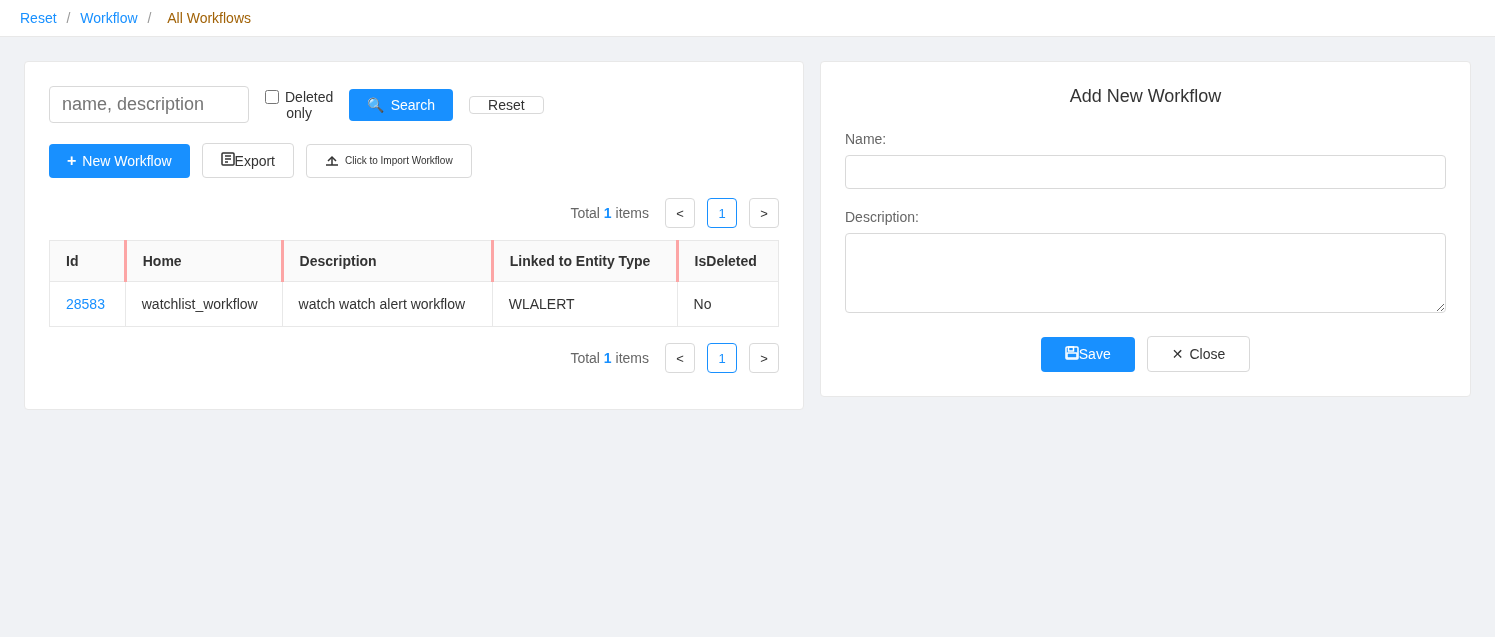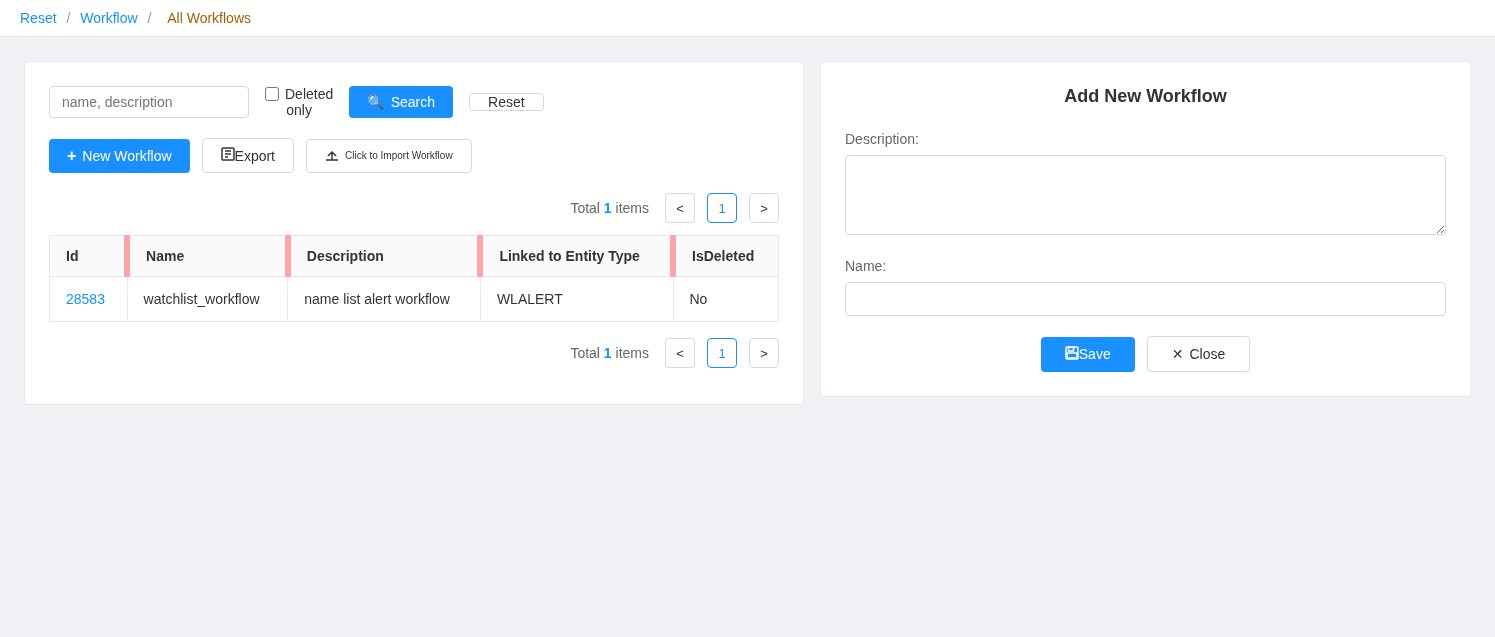--- a/index.html
+++ b/index.html
@@ -52,21 +52,21 @@
       display: flex;
       align-items: center;
       gap: 16px;
       margin-bottom: 20px;
       flex-wrap: wrap;
     }
     .search-input {
       border: 1px solid #d9d9d9;
       border-radius: 4px;
       padding: 7px 12px;
-      font-size: 14px;
+      font-size: 18px;
       width: 200px;
       color: #999;
       outline: none;
     }
     .checkbox-label {
       display: flex;
       flex-direction: column;
       align-items: center;
       gap: 0;
       cursor: pointer;
@@ -183,39 +183,39 @@
       border-collapse: collapse;
       border: 1px solid #e8e8e8;
     }
     .data-table th {
       background: #fafafa;
       padding: 12px 16px;
       text-align: left;
       font-weight: 600;
       color: #333;
       border-bottom: 1px solid #e8e8e8;
-      border-right: 6px solid #fca5a5;
+      border-right: 3px solid #fca5a5;
     }
     .data-table th:last-child { border-right: none; }
     .data-table td {
       padding: 14px 16px;
       border-bottom: 1px solid #e8e8e8;
       border-right: 1px solid #e8e8e8;
       vertical-align: top;
     }
     .data-table td:last-child { border-right: none; }
     .data-table tr:last-child td { border-bottom: none; }
     .link-cell {
       color: #1890ff;
       cursor: pointer;
     }
     
     .panel-title {
       font-size: 18px;
-      font-weight: 700;
+      font-weight: 400;
       text-align: center;
       margin-bottom: 24px;
       color: #333;
     }
     .form-field {
       margin-bottom: 20px;
     }
     .form-label {
       display: block;
       font-size: 14px;
@@ -344,31 +344,31 @@
       </button>
       <button class="page-btn">
         <span>&gt;</span>
       </button>
     </div>
 
     <table class="data-table">
       <thead>
         <tr>
           <th>Id</th>
-          <th>Name</th>
+          <th>Home</th>
           <th>Description</th>
           <th>Linked to Entity Type</th>
           <th>IsDeleted</th>
         </tr>
       </thead>
       <tbody>
         <tr class="table-row">
           <td class="link-cell">28583</td>
           <td>watchlist_workflow</td>
-          <td>name list alert workflow</td>
+          <td>watch watch alert workflow</td>
           <td>WLALERT</td>
           <td>No</td>
         </tr>
       </tbody>
     </table>
 
     <div class="pagination" style="margin-top:16px;">
       <span class="pagination-info">
         <span>Total </span><strong>1</strong><span> items</span>
       </span>
@@ -382,27 +382,27 @@
         <span>&gt;</span>
       </button>
     </div>
 
   </div>
 
   <div class="right-panel">
     <h2 class="panel-title">Add New Workflow</h2>
 
     <div class="form-field">
+      <label class="form-label">Name:</label>
+      <input class="form-input" type="text" style="">
+    </div>
+
+    <div class="form-field">
       <label class="form-label">Description:</label>
       <textarea class="form-textarea" style=""></textarea>
-    </div>
-
-    <div class="form-field">
-      <label class="form-label">Name:</label>
-      <input class="form-input" type="text" style="">
     </div>
 
     <div class="form-actions">
       <button class="btn-save">
         <span>
           <svg width="14" height="14" viewBox="0 0 14 14" fill="none" stroke="currentColor" stroke-width="1.5">
             <rect x="1" y="1" width="12" height="12" rx="1"></rect>
             <rect x="3.5" y="1" width="5" height="4"></rect>
             <rect x="2" y="7" width="10" height="5" rx="0.5"></rect>
           </svg>

